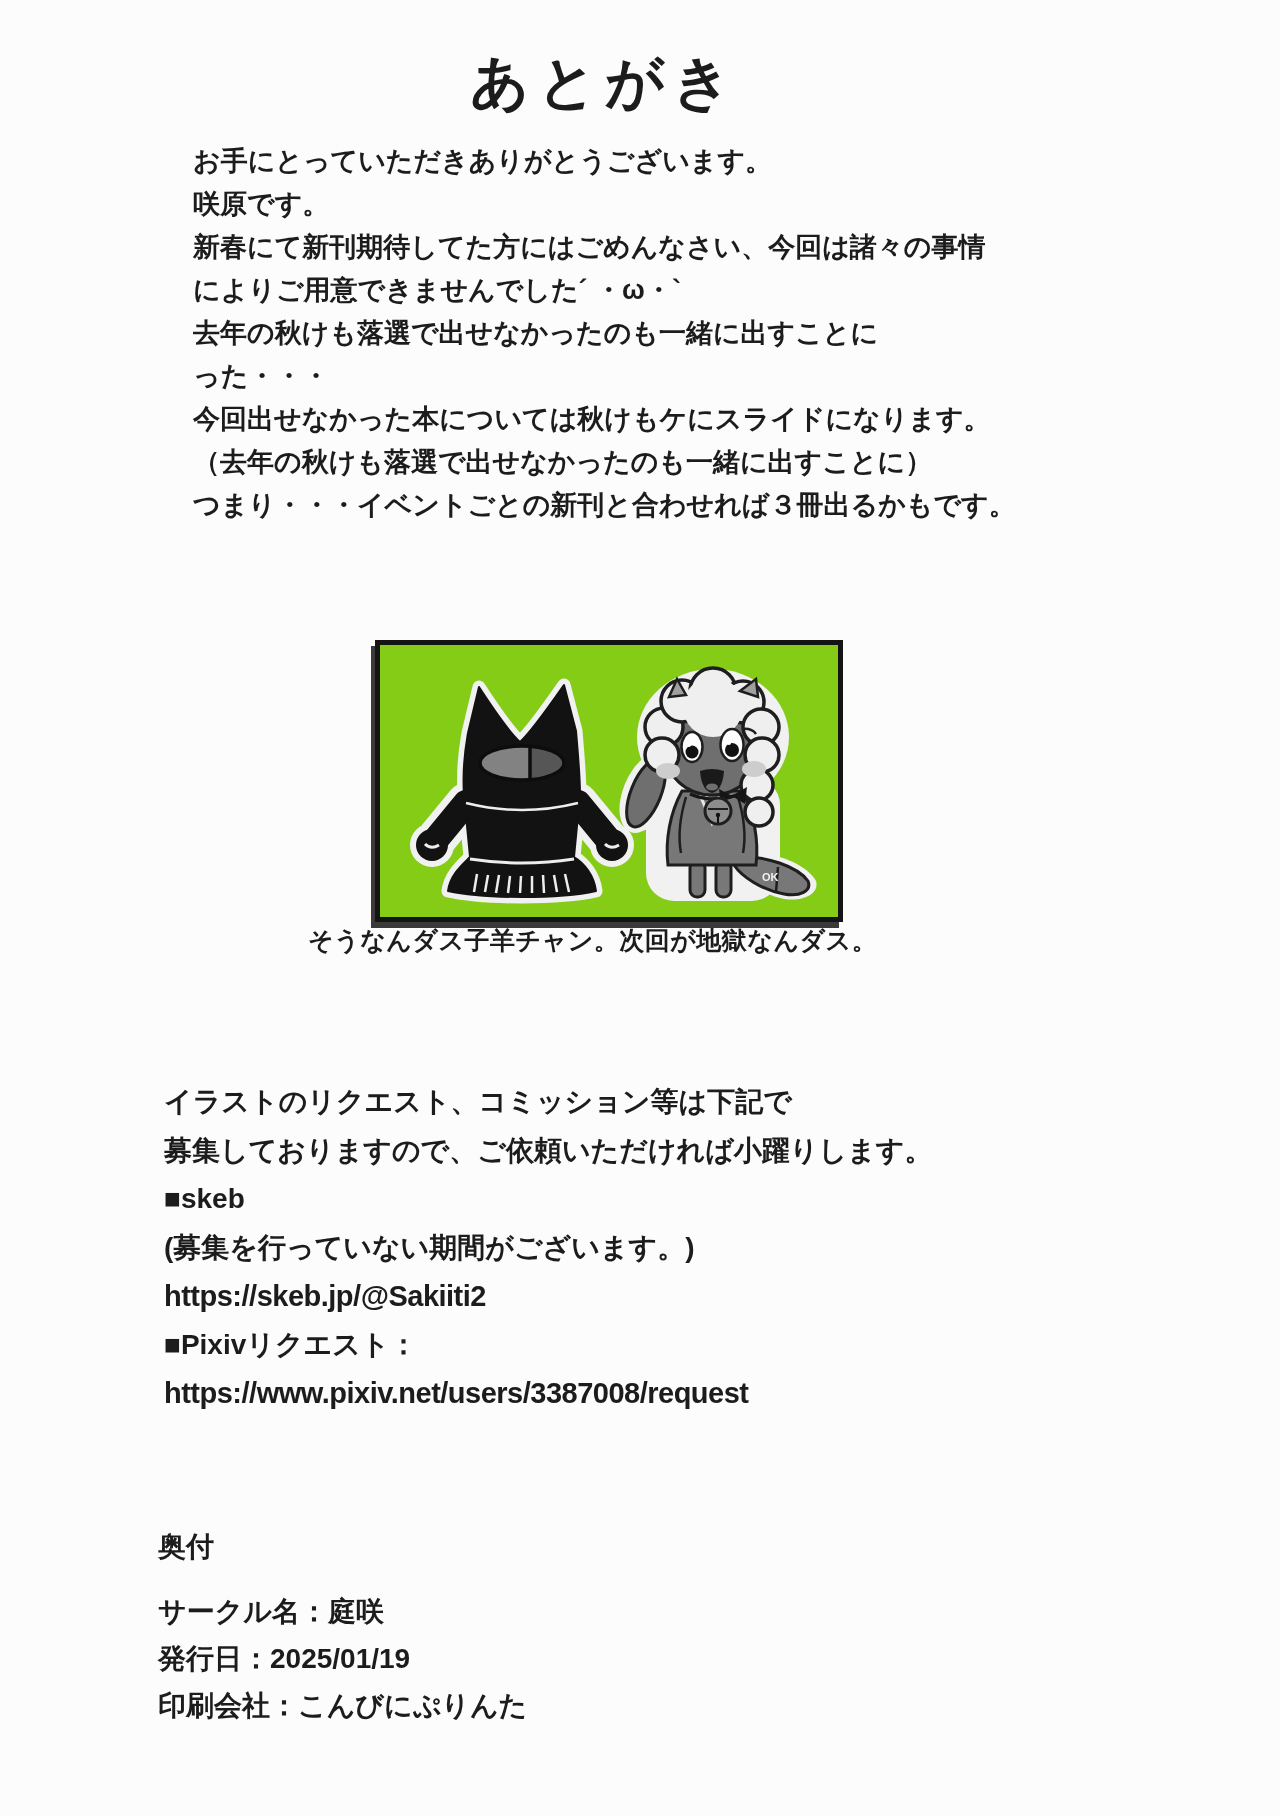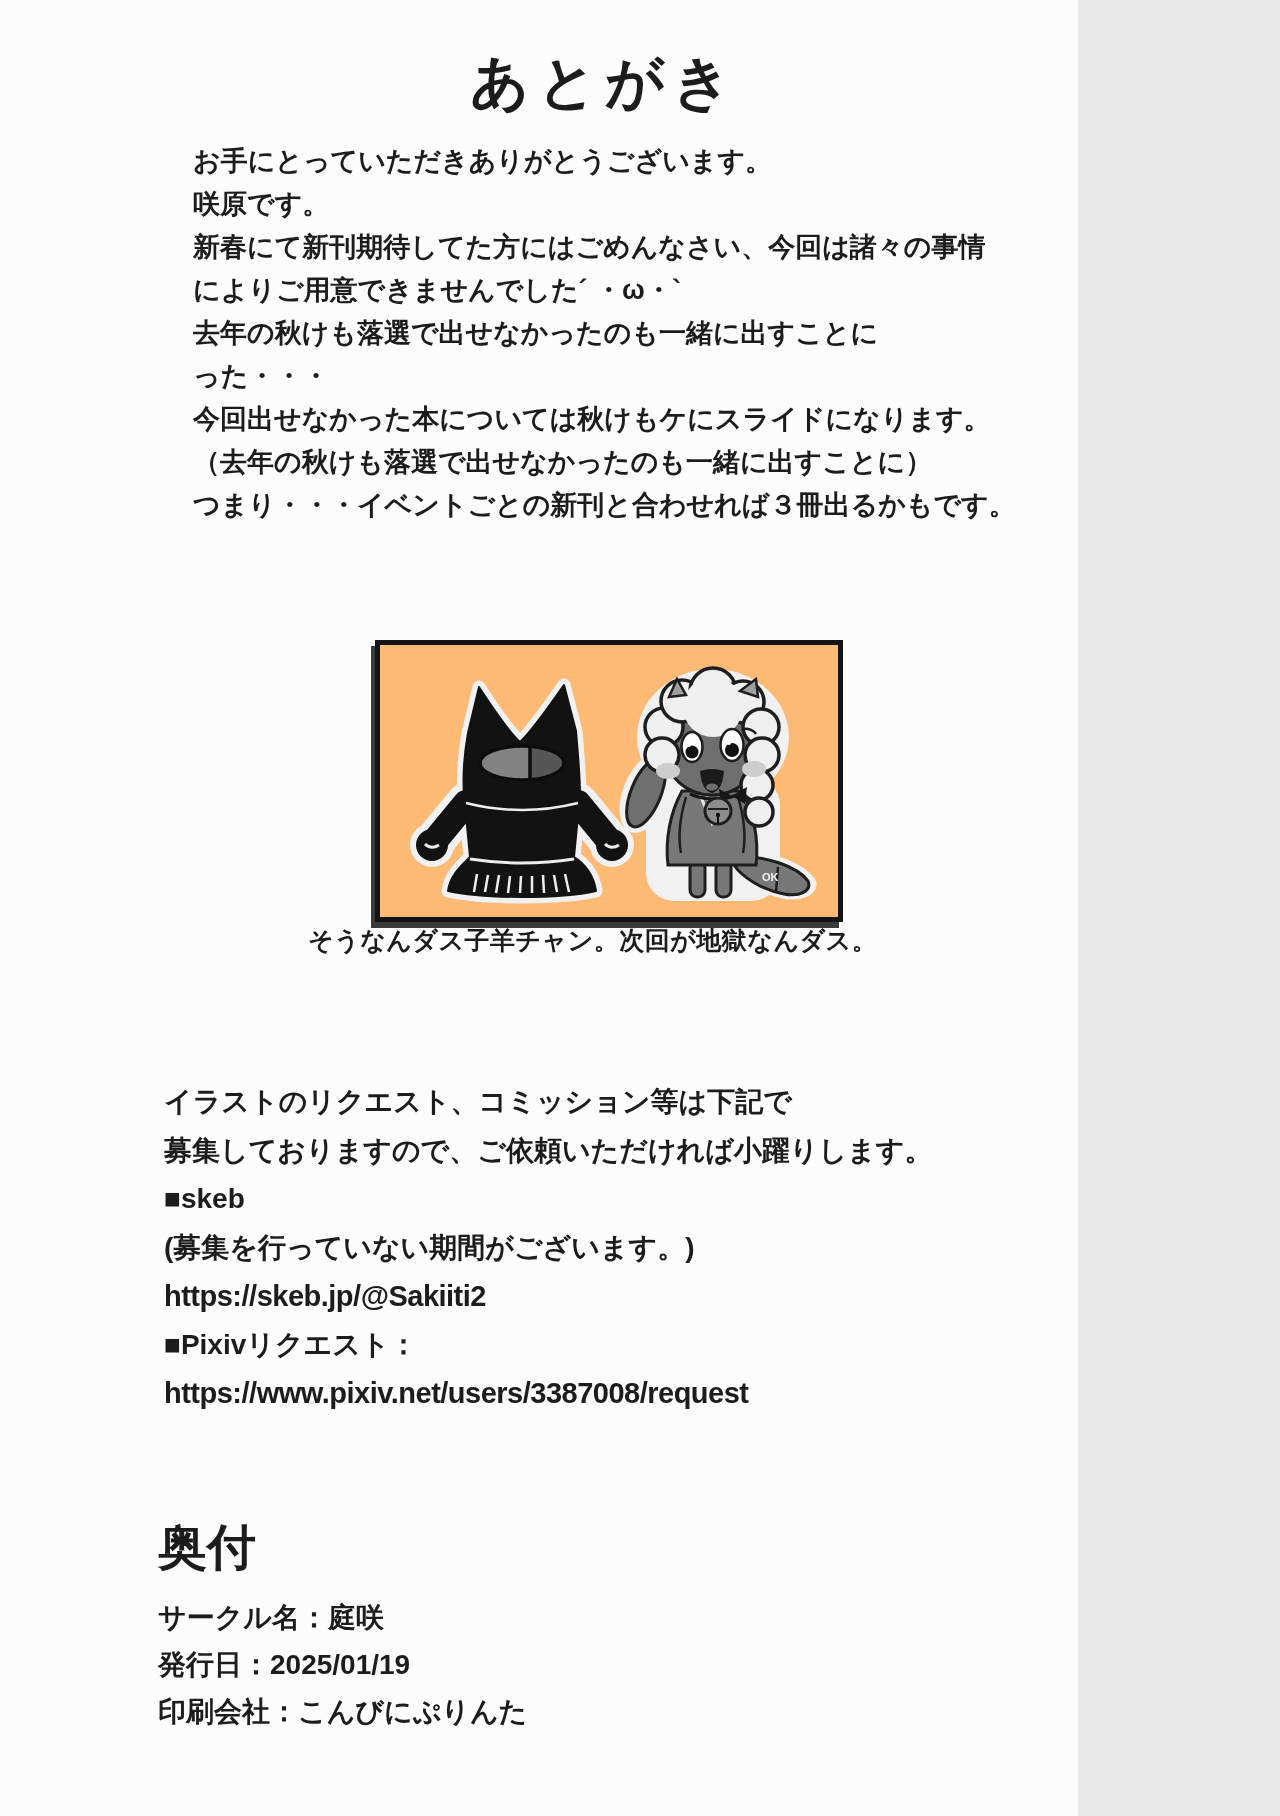--- a/index.html
+++ b/index.html
@@ -1,46 +1,46 @@
 <!DOCTYPE html>
 <html><head>
 <meta charset="utf-8">
 <style>
   html,body{margin:0;padding:0;background:#e8e8e8;}
   .page{
-    position:relative;width:1078px;height:1816px;background:#fcfcfc;
+    position:relative;width:1280px;height:1816px;background:#fcfcfc;
     overflow:hidden;color:#1c1c1c;
     font-family:"Liberation Sans","DejaVu Sans",sans-serif;
     font-weight:700;
   }
   .title{
     position:absolute;left:0;top:44px;width:1210px;text-align:center;
     font-size:58px;letter-spacing:8px;font-weight:700;
   }
   .afterword{
     position:absolute;left:193px;top:140px;font-size:27px;line-height:43px;
     white-space:nowrap;
   }
   .panel{
     position:absolute;left:375px;top:640px;width:458px;height:272px;
-    background:#fdba74;border:5px solid #141414;box-sizing:content-box;
+    background:#84cc16;border:5px solid #141414;box-sizing:content-box;
     box-shadow:-4px 6px 0 #3a3a3a;
   }
   .panel svg{display:block;width:458px;height:272px;}
   .caption{
     position:absolute;left:308px;top:924px;width:520px;text-align:center;
     font-size:25px;letter-spacing:.5px;white-space:nowrap;
   }
   .request{
     position:absolute;left:164px;top:1078px;font-size:28px;line-height:48.5px;
     white-space:nowrap;
   }
   .request .url{font-size:29px;letter-spacing:-.5px;}
   .colophon{position:absolute;left:158px;top:1518px;white-space:nowrap;}
-  .colophon .heading{font-size:49px;line-height:58px;margin-bottom:18px;}
+  .colophon .heading{font-size:28px;line-height:58px;margin-bottom:12px;}
   .colophon .line{font-size:28px;line-height:47px;}
 </style>
 </head>
 <body>
 
 <div class="page">
 
   <div class="title">あとがき</div>
 
   <div class="afterword">

